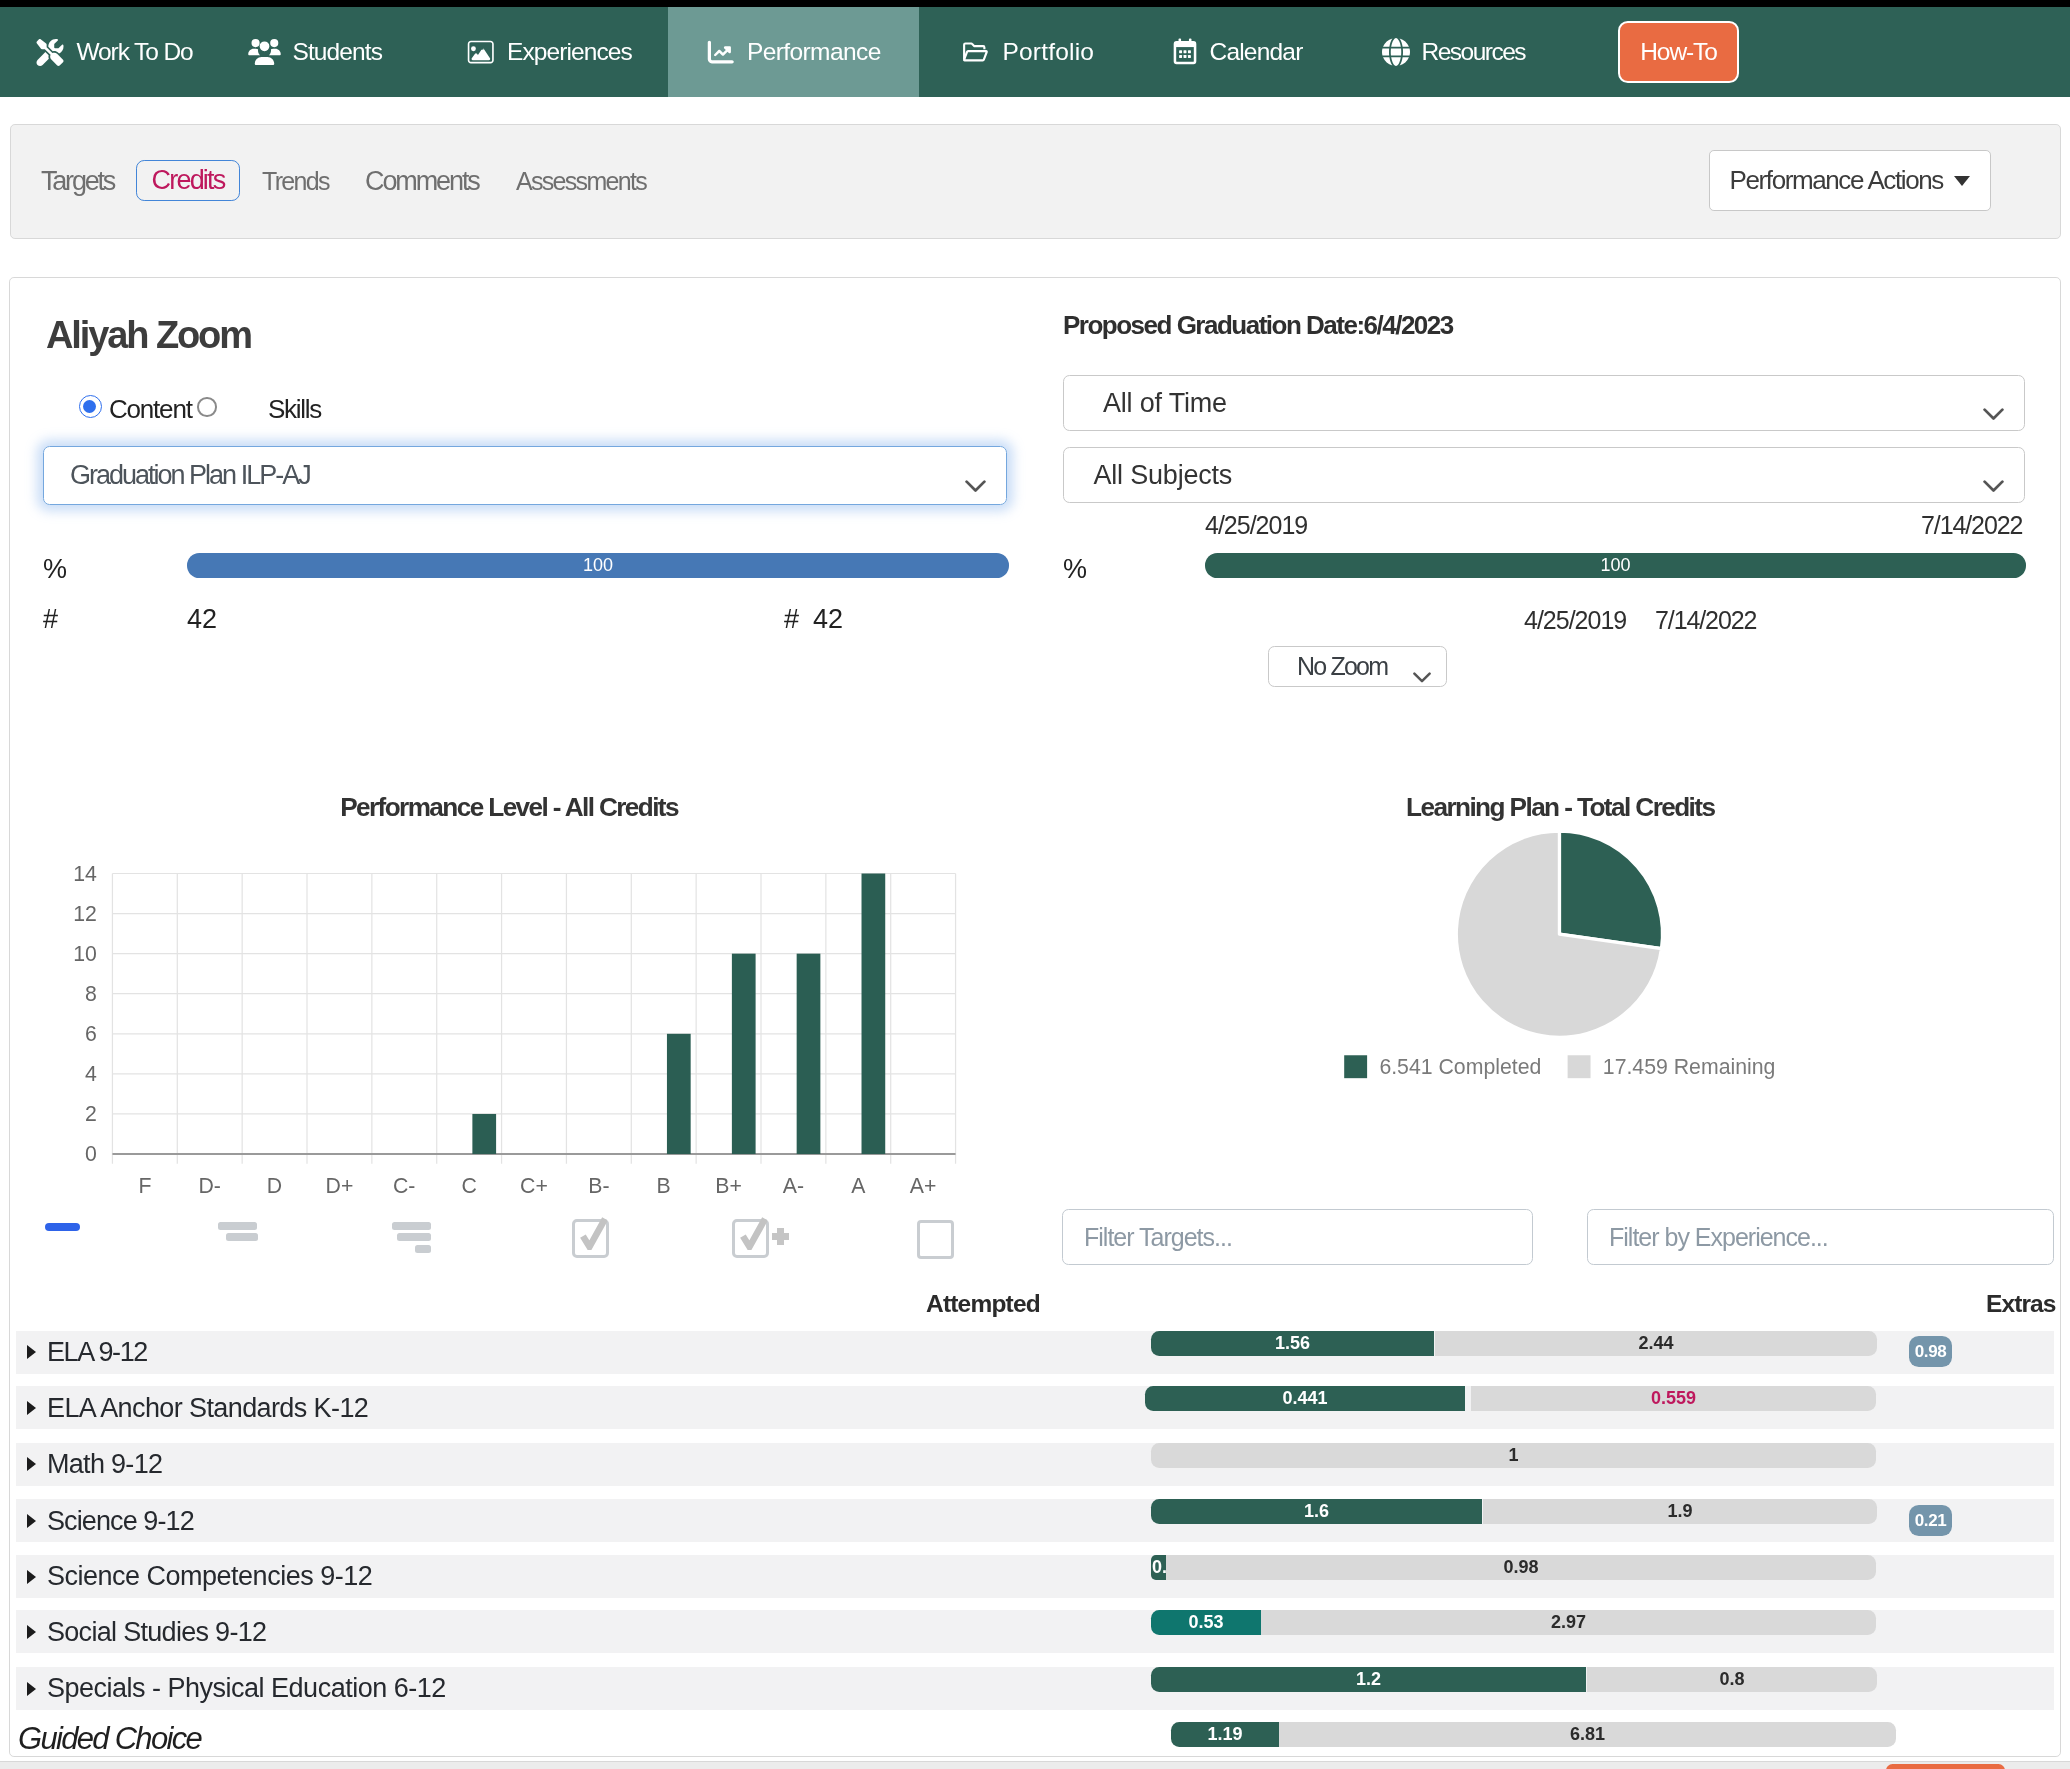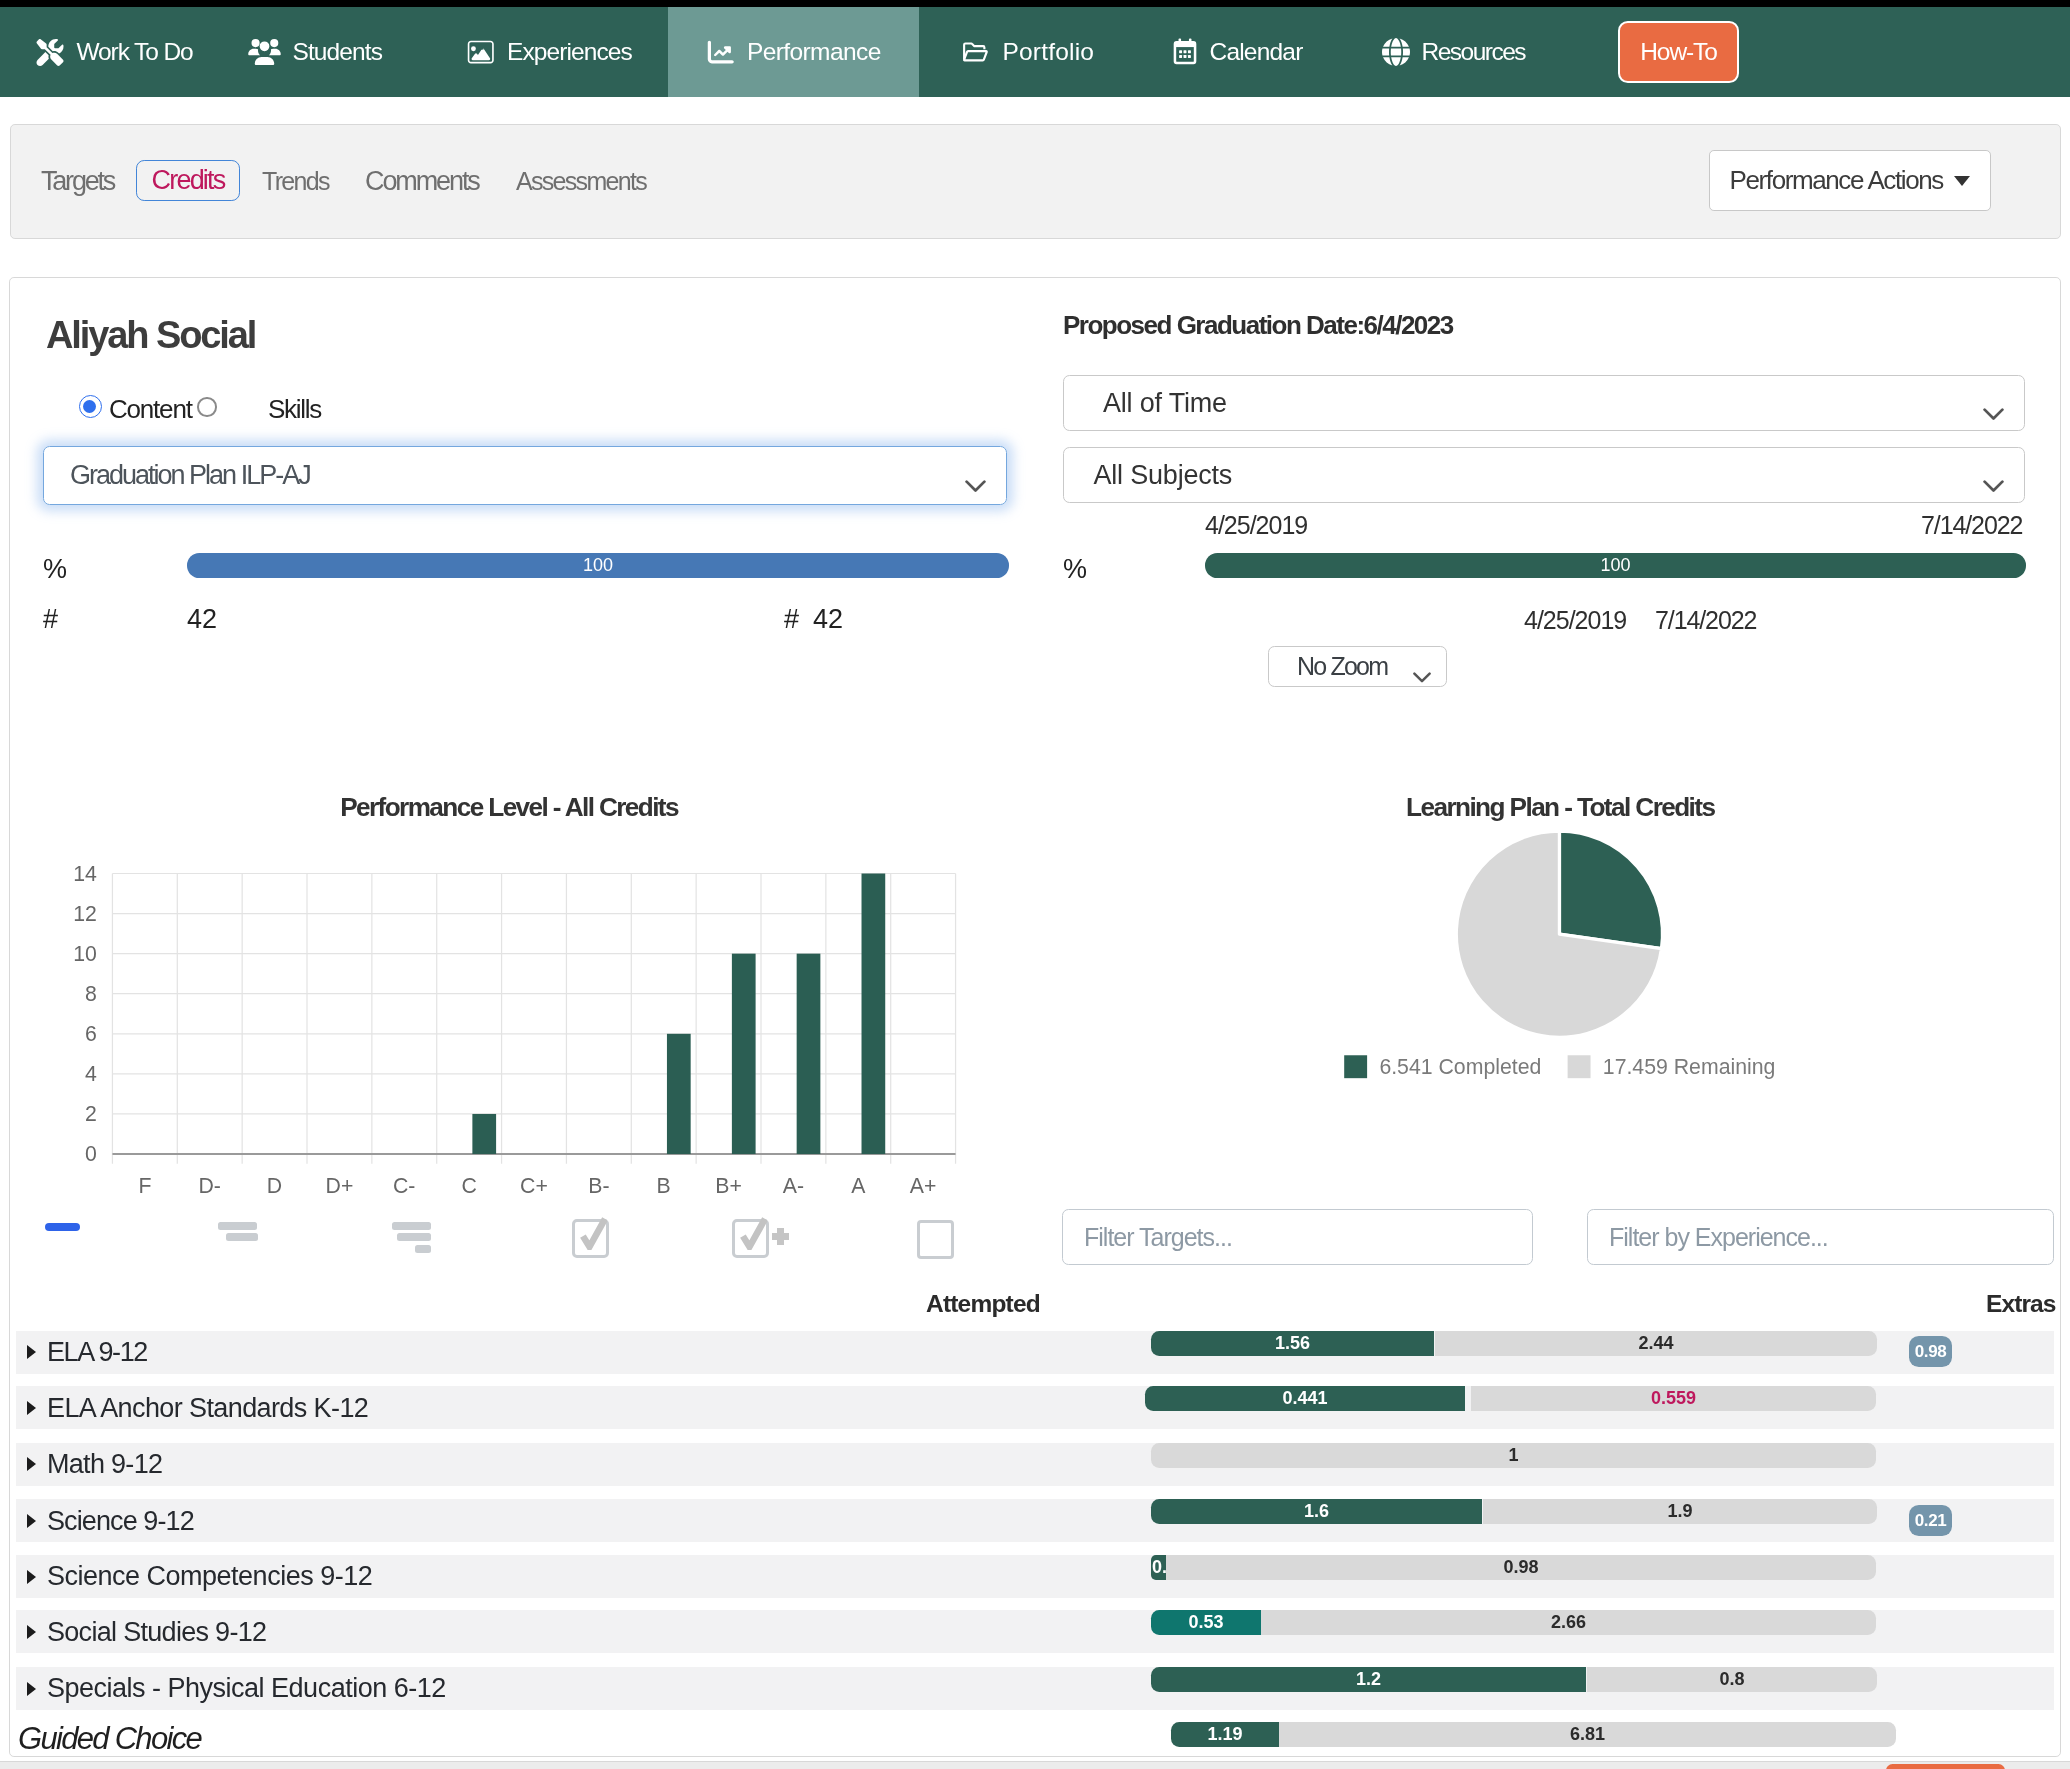--- a/index.html
+++ b/index.html
@@ -66,21 +66,21 @@
   </div>
 <div class="abs ctr" style="left:1618px;top:21px;width:121px;height:62px;background:#e96b42;border:2.5px solid #fff;border-radius:9.8px;justify-content:center;color:#fff;font:24.5px 'Liberation Sans', sans-serif;letter-spacing:-1.1px;white-space:nowrap;">How-To</div>
 <div class="abs" style="left:9.8px;top:124px;width:2051px;height:115px;background:#f2f2f2;border:0.8px solid #d8d8d8;border-radius:4.9px;"></div>
 <div class="abs" style="left:41px;top:166px;font:27px 'Liberation Sans', sans-serif;letter-spacing:-2.2px;white-space:nowrap;color:#6f6f6f;">Targets</div>
 <div class="abs" style="left:262px;top:167px;font:25px 'Liberation Sans', sans-serif;letter-spacing:-1.7px;white-space:nowrap;color:#6f6f6f;">Trends</div>
 <div class="abs" style="left:365px;top:166px;font:27px 'Liberation Sans', sans-serif;letter-spacing:-2.1px;white-space:nowrap;color:#6f6f6f;">Comments</div>
 <div class="abs" style="left:516px;top:167px;font:25px 'Liberation Sans', sans-serif;letter-spacing:-1.7px;white-space:nowrap;color:#6f6f6f;">Assessments</div>
 <div class="abs ctr" style="left:136px;top:160px;width:104px;height:41px;border:1.6px solid #4285d8;border-radius:8.2px;justify-content:center;font:27px 'Liberation Sans', sans-serif;letter-spacing:-1.8px;white-space:nowrap;color:#be185d;">Credits</div>
 <div class="abs ctr" style="left:1709px;top:150px;width:282px;height:61px;background:#fff;border:0.8px solid #c8c8c8;border-radius:4.9px;justify-content:center;font:26px 'Liberation Sans', sans-serif;letter-spacing:-1.4px;white-space:nowrap;color:#3c3c3c;">Performance Actions<span style="display:inline-block;width:0;height:0;border-left:8.2px solid transparent;border-right:8.2px solid transparent;border-top:10.6px solid #333;margin-left:11.5px;"></span></div>
 <div class="abs" style="left:9px;top:277px;width:2052px;height:1480px;background:#fff;border:0.8px solid #d8d8d8;border-radius:4.9px;"></div>
-<div class="abs" style="left:46px;top:314px;font:bold 38px 'Liberation Sans', sans-serif;letter-spacing:-2.1px;white-space:nowrap;color:#3d3d3d;">Aliyah Social</div>
+<div class="abs" style="left:46px;top:314px;font:bold 38px 'Liberation Sans', sans-serif;letter-spacing:-2.1px;white-space:nowrap;color:#3d3d3d;">Aliyah Zoom</div>
 <div class="abs" style="left:79px;top:395px;width:23px;height:23px;border-radius:50%;border:1.6px solid #2f6fed;background:#fff;"></div>
 <div class="abs" style="left:83px;top:400px;width:13px;height:13px;border-radius:50%;background:#2f6fed;"></div>
 <div class="abs" style="left:109px;top:394px;font:26px 'Liberation Sans', sans-serif;letter-spacing:-1.2px;white-space:nowrap;color:#222;">Content</div>
 <div class="abs" style="left:197px;top:397px;width:19.6px;height:19.6px;border-radius:50%;border:2px solid #8a8a8a;background:#fff;"></div>
 <div class="abs" style="left:226px;top:394px;font:26px 'Liberation Sans', sans-serif;letter-spacing:-1.3px;white-space:nowrap;color:#222;margin-left:42px;">Skills</div>
 <div class="abs ctr" style="left:43px;top:446px;width:964px;height:59px;border:1.6px solid #74a7de;border-radius:6.5px;box-shadow:0 0 11.5px 5.7px rgba(120,170,235,0.4);font:27px 'Liberation Sans', sans-serif;letter-spacing:-2px;white-space:nowrap;color:#4d545b;padding-left:26px;">Graduation Plan ILP-AJ<span style="position:absolute;right:19.6px;top:22px;"><svg width="21" height="13" viewBox="0 0 26 16" fill="none">
         <path d="M2 2 L13 13 L24 2" stroke="#555" stroke-width="3.4" stroke-linecap="round" stroke-linejoin="round"></path>
       </svg></span></div>
 <div class="abs" style="left:43px;top:554px;font-size:27px;color:#222;">%</div>
 <div class="abs ctr" style="left:187px;top:553px;width:822px;height:25px;border-radius:12.3px;background:#4678b5;justify-content:center;color:#fff;font-size:18px;">100</div>
@@ -212,21 +212,21 @@
 <div class="abs" style="left:15.5px;top:1555px;width:2038px;height:43px;background:#f2f2f3;"></div>
 <div class="abs" style="left:27px;top:1570px;width:0;height:0;border-left:9px solid #1c1c1c;border-top:7.4px solid transparent;border-bottom:7.4px solid transparent;"></div>
 <div class="abs" style="left:47px;top:1561px;font:27px 'Liberation Sans', sans-serif;letter-spacing:-0.5px;white-space:nowrap;color:#26292e;">Science Competencies 9-12</div>
 <div class="abs ctr" style="left:1151px;top:1555px;width:14.7px;height:25px;background:#2d6054;border-radius:4.9px 0 0 4.9px;justify-content:center;color:#fff;font-size:18px;font-weight:bold;"></div>
 <div class="abs ctr" style="left:1166px;top:1555px;width:710px;height:25px;background:#d9d9d9;border-radius:0 8.2px 8.2px 0;justify-content:center;color:#2b2b2b;font-size:18px;font-weight:bold;">0.98</div>
 <div class="abs" style="left:1152px;top:1557px;font-size:18px;font-weight:bold;color:#fff;">0.</div>
 <div class="abs" style="left:15.5px;top:1610px;width:2038px;height:43px;background:#f2f2f3;"></div>
 <div class="abs" style="left:27px;top:1625px;width:0;height:0;border-left:9px solid #1c1c1c;border-top:7.4px solid transparent;border-bottom:7.4px solid transparent;"></div>
 <div class="abs" style="left:47px;top:1617px;font:27px 'Liberation Sans', sans-serif;letter-spacing:-0.7px;white-space:nowrap;color:#26292e;">Social Studies 9-12</div>
 <div class="abs ctr" style="left:1151px;top:1610px;width:110px;height:25px;background:#0f766e;border-radius:8.2px 0 0 8.2px;justify-content:center;color:#fff;font-size:18px;font-weight:bold;">0.53</div>
-<div class="abs ctr" style="left:1261px;top:1610px;width:615px;height:25px;background:#d9d9d9;border-radius:0 8.2px 8.2px 0;justify-content:center;color:#2b2b2b;font-size:18px;font-weight:bold;">2.66</div>
+<div class="abs ctr" style="left:1261px;top:1610px;width:615px;height:25px;background:#d9d9d9;border-radius:0 8.2px 8.2px 0;justify-content:center;color:#2b2b2b;font-size:18px;font-weight:bold;">2.97</div>
 <div class="abs" style="left:15.5px;top:1667px;width:2038px;height:43px;background:#f2f2f3;"></div>
 <div class="abs" style="left:27px;top:1682px;width:0;height:0;border-left:9px solid #1c1c1c;border-top:7.4px solid transparent;border-bottom:7.4px solid transparent;"></div>
 <div class="abs" style="left:47px;top:1673px;font:27px 'Liberation Sans', sans-serif;letter-spacing:-0.5px;white-space:nowrap;color:#26292e;">Specials - Physical Education 6-12</div>
 <div class="abs ctr" style="left:1151px;top:1667px;width:435px;height:25px;background:#2d6054;border-radius:8.2px 0 0 8.2px;justify-content:center;color:#fff;font-size:18px;font-weight:bold;">1.2</div>
 <div class="abs ctr" style="left:1587px;top:1667px;width:290px;height:25px;background:#d9d9d9;border-radius:0 8.2px 8.2px 0;justify-content:center;color:#2b2b2b;font-size:18px;font-weight:bold;">0.8</div>
 <div class="abs" style="left:18px;top:1721px;font:italic 31px 'Liberation Sans', sans-serif;letter-spacing:-1.7px;white-space:nowrap;color:#1f1f1f;">Guided Choice</div>
 <div class="abs ctr" style="left:1171px;top:1722px;width:108px;height:25px;background:#2d6054;border-radius:8.2px 0 0 8.2px;justify-content:center;color:#fff;font-size:18px;font-weight:bold;">1.19</div>
 <div class="abs ctr" style="left:1279px;top:1722px;width:617px;height:25px;background:#d9d9d9;border-radius:0 8.2px 8.2px 0;justify-content:center;color:#2b2b2b;font-size:18px;font-weight:bold;">6.81</div>
 <div class="abs" style="left:0;top:1761px;width:2070px;height:8.2px;background:#ececec;border-top:0.8px solid #d8d8d8;"></div>
 <div class="abs" style="left:1886px;top:1764px;width:119px;height:6.5px;background:#e96b42;border-radius:6.5px 6.5px 0 0;"></div>

